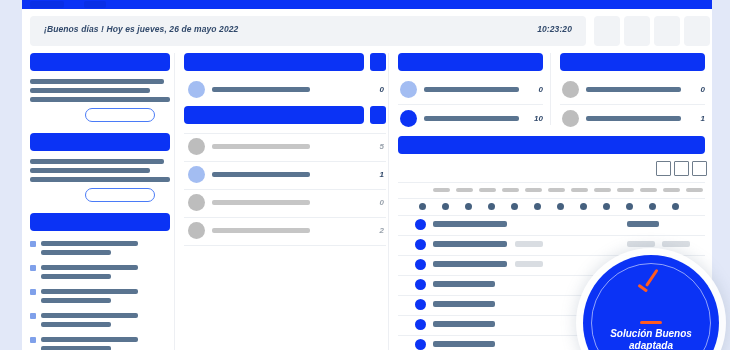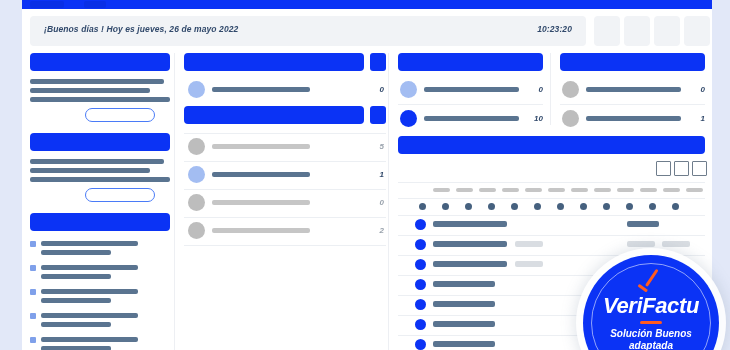--- a/index.html
+++ b/index.html
@@ -333,21 +333,20 @@
         <div class="dot dot-blue" style="left:393px;top:330px;width:11px;height:11px;"></div>
         <div class="sbar" style="left:411px;top:332px;width:62px;height:6px;"></div>
       </div>
     </div>
 
   </div>
 
   <div class="badge">
     <div class="badge-ring"></div>
     <div class="badge-check"></div>
-    <div class="badge-title">VeriFactu</div>
     <div class="badge-div"></div>
     <div class="badge-sub">
       <span>Solución Buenos</span><br>
       <span>adaptada</span>
     </div>
   </div>
 
 </div>
 
 </body></html>

